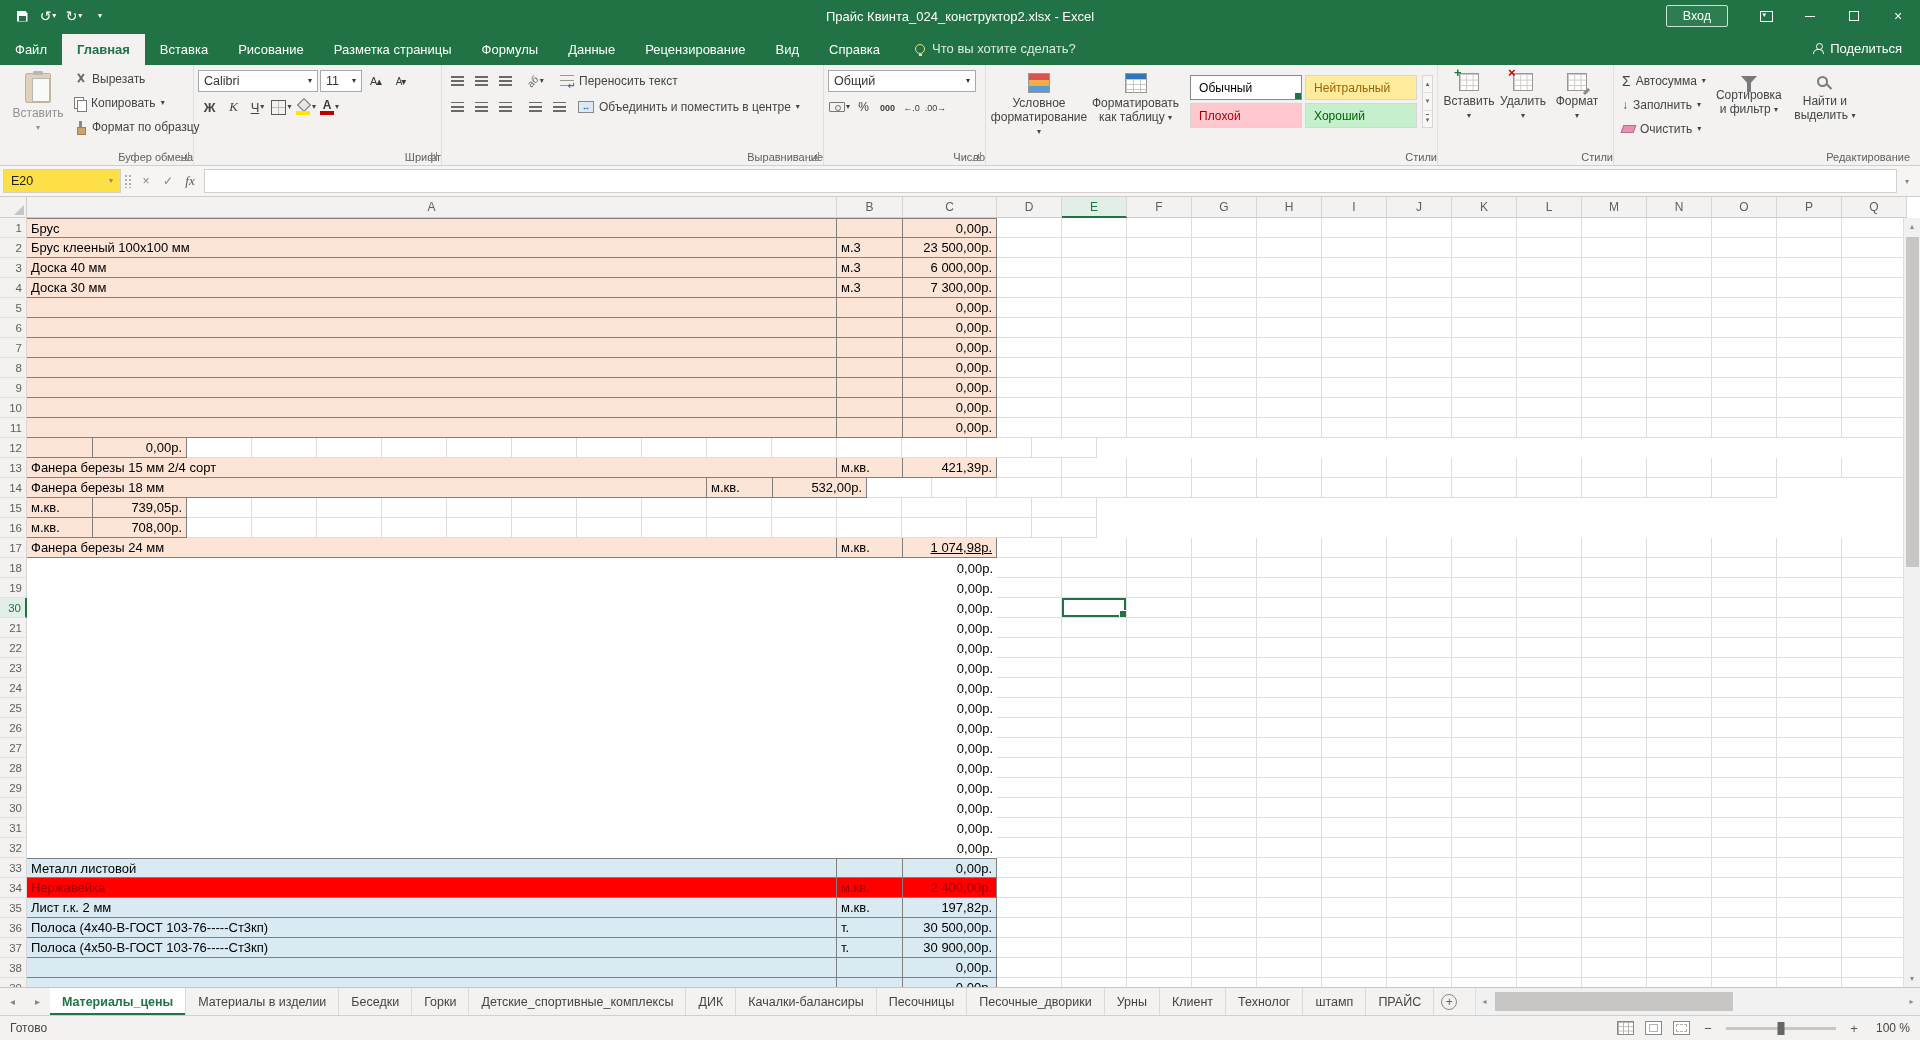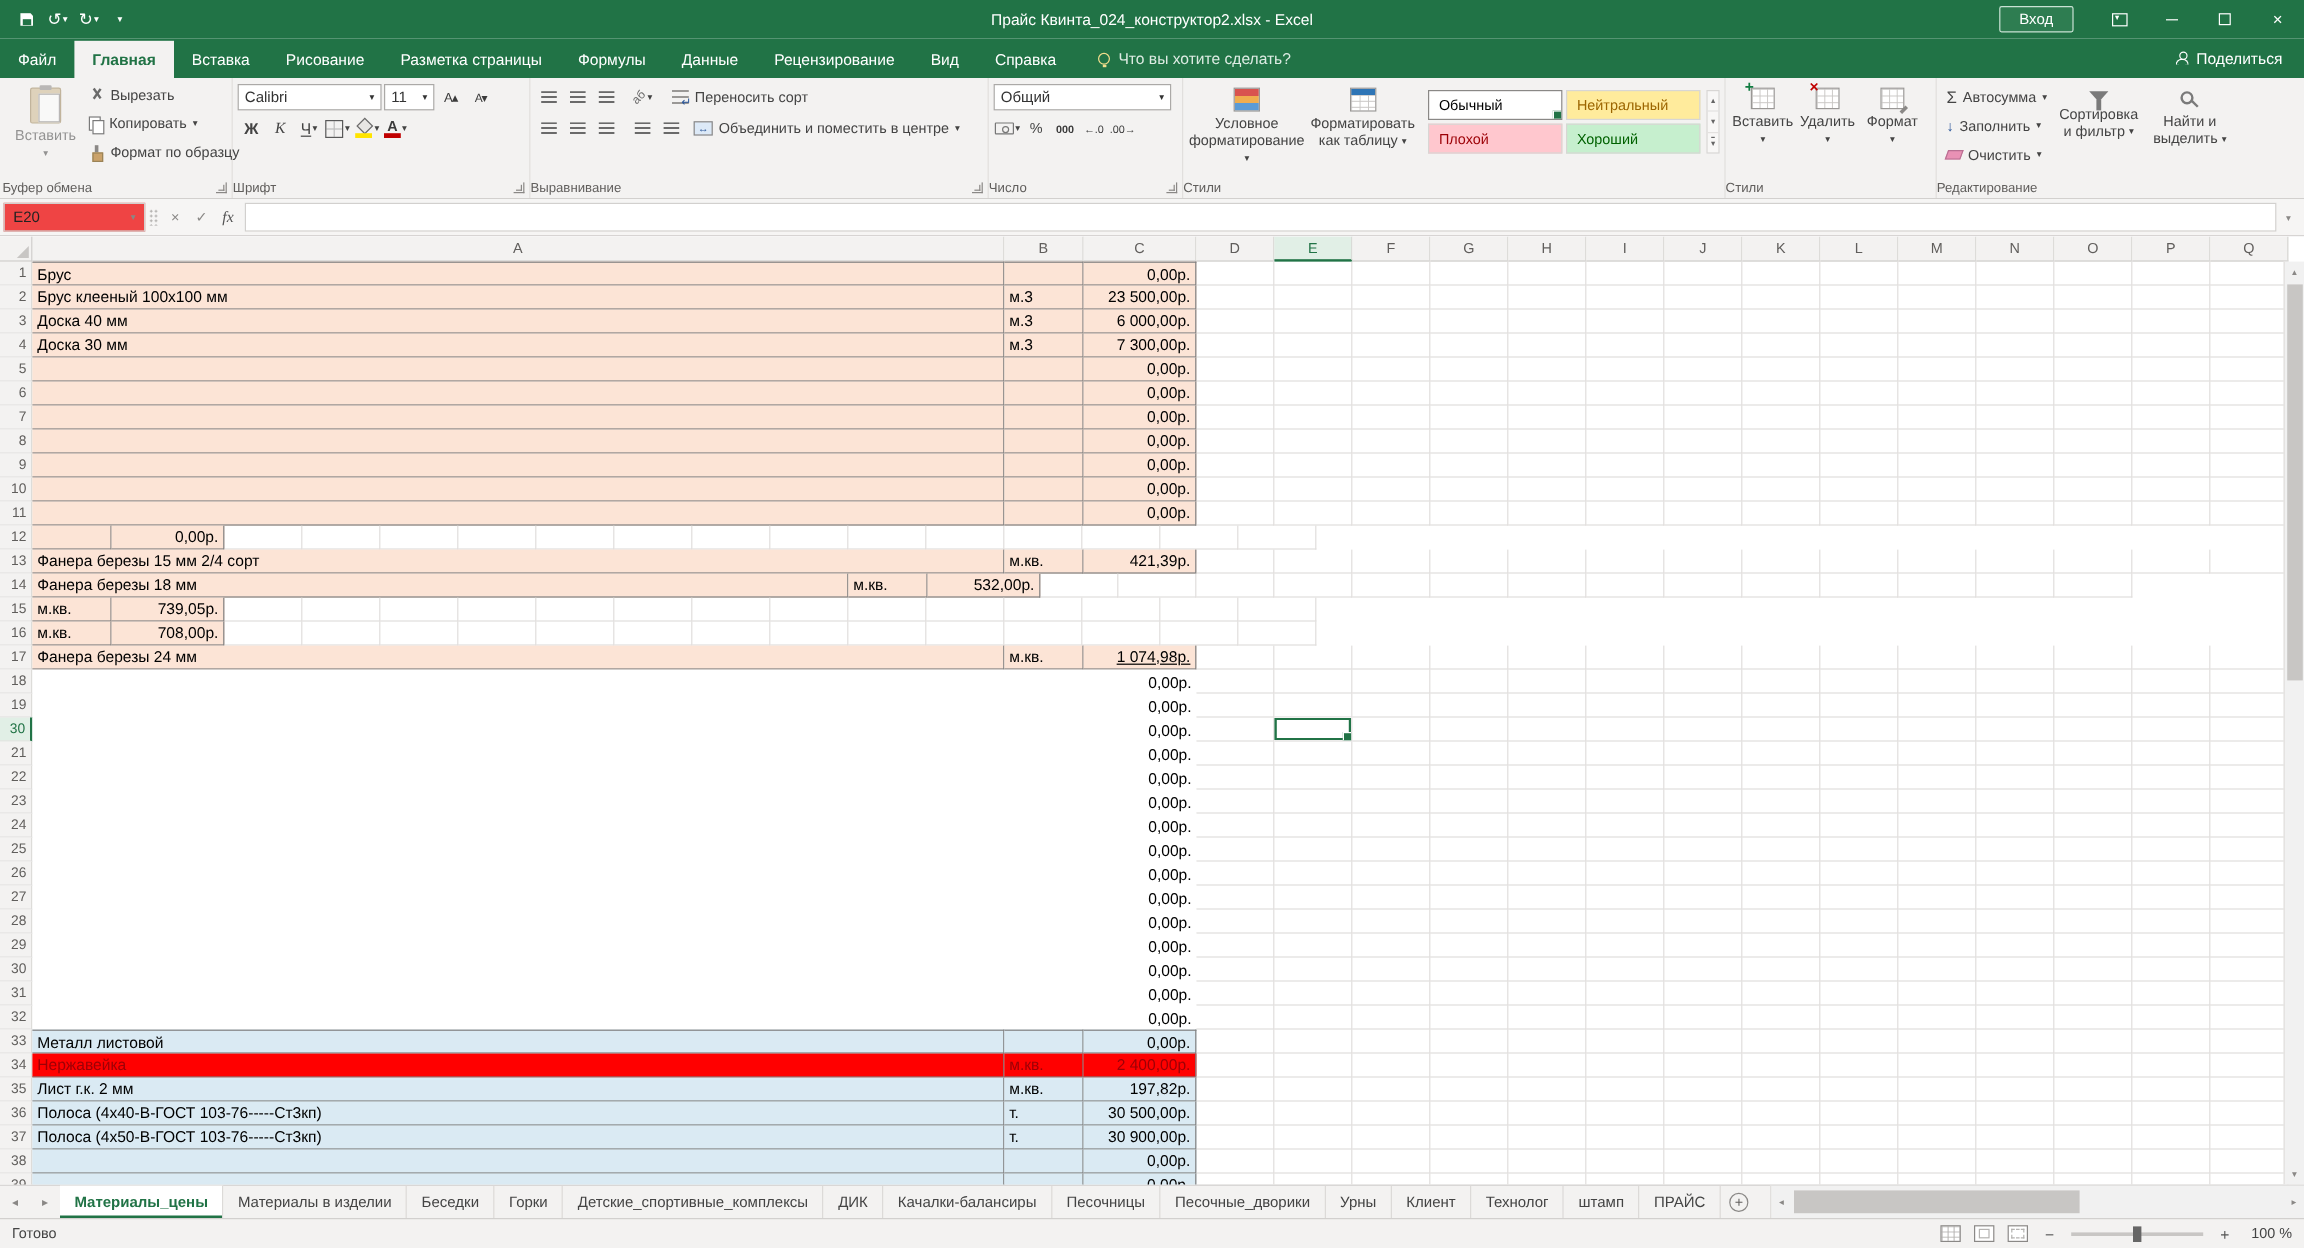--- a/index.html
+++ b/index.html
@@ -32,21 +32,21 @@
 .bulb{width:10px;height:10px;border:1px solid #f3de8d;border-radius:50%;position:relative}
 .bulb::after{content:"";position:absolute;left:2.5px;bottom:-3px;width:3px;height:2px;background:#f3de8d}
 .share{margin-left:auto;display:flex;align-items:center;gap:7px;padding:0 18px 9px 0;font-size:13px}
 .person{width:10px;height:11px;position:relative}
 .person::before{content:"";position:absolute;left:2.5px;top:0;width:5px;height:5px;border:1px solid #fff;border-radius:50%}
 .person::after{content:"";position:absolute;left:0;bottom:0;width:9px;height:4px;border:1px solid #fff;border-bottom:none;border-radius:5px 5px 0 0}
 
 
 .ribbon{flex:0 0 101px;background:#f3f2f1;border-bottom:1px solid #d2d0ce;display:flex;padding-left:2px;overflow:hidden}
 .grp{position:relative;border-right:1px solid #e1dfdd;padding:3px 4px 17px 4px;display:flex;align-items:flex-start;flex:0 0 auto}
-.grp-label{position:absolute;left:0;right:0;bottom:2px;text-align:left;font-size:11px;color:#605e5c;pointer-events:none}
+.grp-label{position:absolute;left:0;right:0;bottom:2px;text-align:right;font-size:11px;color:#605e5c;pointer-events:none}
 .launcher{position:absolute;right:4px;bottom:4px;width:9px;height:9px;border-right:1px solid #8a8886;border-bottom:1px solid #8a8886}
 .launcher::after{content:"";position:absolute;right:1px;bottom:1px;width:4px;height:4px;border-right:1px solid #8a8886;border-bottom:1px solid #8a8886}
 .srow{display:flex;align-items:center}
 .scol{display:flex;flex-direction:column;gap:2px}
 .bigbtn{display:flex;flex-direction:column;align-items:center;gap:4px;padding:5px 4px 2px;font-size:12px;color:#444;text-align:center;line-height:1.15;border-radius:2px}
 .rbtn{display:flex;align-items:center;gap:5px;height:22px;padding:0 4px;font-size:12px;color:#444;white-space:nowrap;border-radius:2px}
 .tbtn{min-width:23px;height:22px;display:flex;align-items:center;justify-content:center;gap:1px;color:#444;font-size:12px;border-radius:2px}
 .combo{height:22px;background:#fff;border:1px solid #aba9a7;display:flex;align-items:center;justify-content:space-between;gap:4px;padding:0 5px;font-size:12.5px;color:#333}
 .dim{opacity:.55}
 
@@ -119,21 +119,21 @@
 .g-sum::before{content:"Σ";font-size:14px;color:#444}
 .g-fill::before{content:"↓";font-size:12px;color:#2b579a;font-weight:700}
 .ic-erase{width:13px;height:8px;background:#e991b5;border:1px solid #b86f92;transform:skewX(-20deg)}
 .ic-funnel{width:0;height:0;border-left:8px solid transparent;border-right:8px solid transparent;border-top:9px solid #7a7a7a;position:relative;margin-top:3px}
 .ic-funnel::after{content:"";position:absolute;left:-2px;top:-2px;width:4px;height:9px;background:#7a7a7a}
 .ic-find{width:11px;height:11px;border:2px solid #7a7a7a;border-radius:50%;position:relative;margin:3px 4px 4px 0}
 .ic-find::after{content:"";position:absolute;width:2px;height:7px;background:#7a7a7a;transform:rotate(-45deg);right:-4px;bottom:-5px}
 
 
 .fbar{flex:0 0 30px;background:#f6f5f4;border-bottom:1px solid #cfcdcb;display:flex;align-items:center;padding:3px 3px}
-.namebox{width:118px;height:24px;background:#ef4444;border:1px solid #d2d0ce;display:flex;align-items:center;justify-content:space-between;padding:0 7px;font-size:12.5px;color:#222}
+.namebox{width:118px;height:24px;background:#fde047;border:1px solid #d2d0ce;display:flex;align-items:center;justify-content:space-between;padding:0 7px;font-size:12.5px;color:#222}
 .namebox .car{color:#8a8886}
 .fgrip{width:8px;height:14px;margin:0 3px;background-image:radial-gradient(#b0aeac 1px,transparent 1px);background-size:4px 4px}
 .fbtn{width:22px;height:24px;display:flex;align-items:center;justify-content:center;font-size:12px;color:#8a8886}
 .fx{font-family:"Liberation Serif",serif;font-style:italic;color:#555;font-size:13px}
 .finput{flex:1;height:24px;background:#fff;border:1px solid #d2d0ce;margin-left:3px;font-size:12.5px;padding:0 6px;color:#222;display:flex;align-items:center}
 .fexpand{width:20px;text-align:center;color:#8a8886;font-size:8px}
 .fexpand::before{content:"▾"}
 
 
 .gridwrap{flex:1;position:relative;overflow:hidden;background:#fff}
@@ -339,21 +339,21 @@
             </span>
           <span class="tbtn">
               <span class="bars"></span>
             </span>
           <span class="tbtn" style="margin-left:6px">
               <span class="ic-orient">аб</span>
               <span class="car"></span>
             </span>
           <div class="rbtn" style="margin-left:8px">
               <span class="ic-wrap"></span>
-              <span>Переносить сорт</span>
+              <span>Переносить текст</span>
             </div>
         </div>
         <div class="srow" style="gap:1px">
           <span class="tbtn">
               <span class="bars"></span>
             </span>
           <span class="tbtn">
               <span class="bars"></span>
             </span>
           <span class="tbtn">

